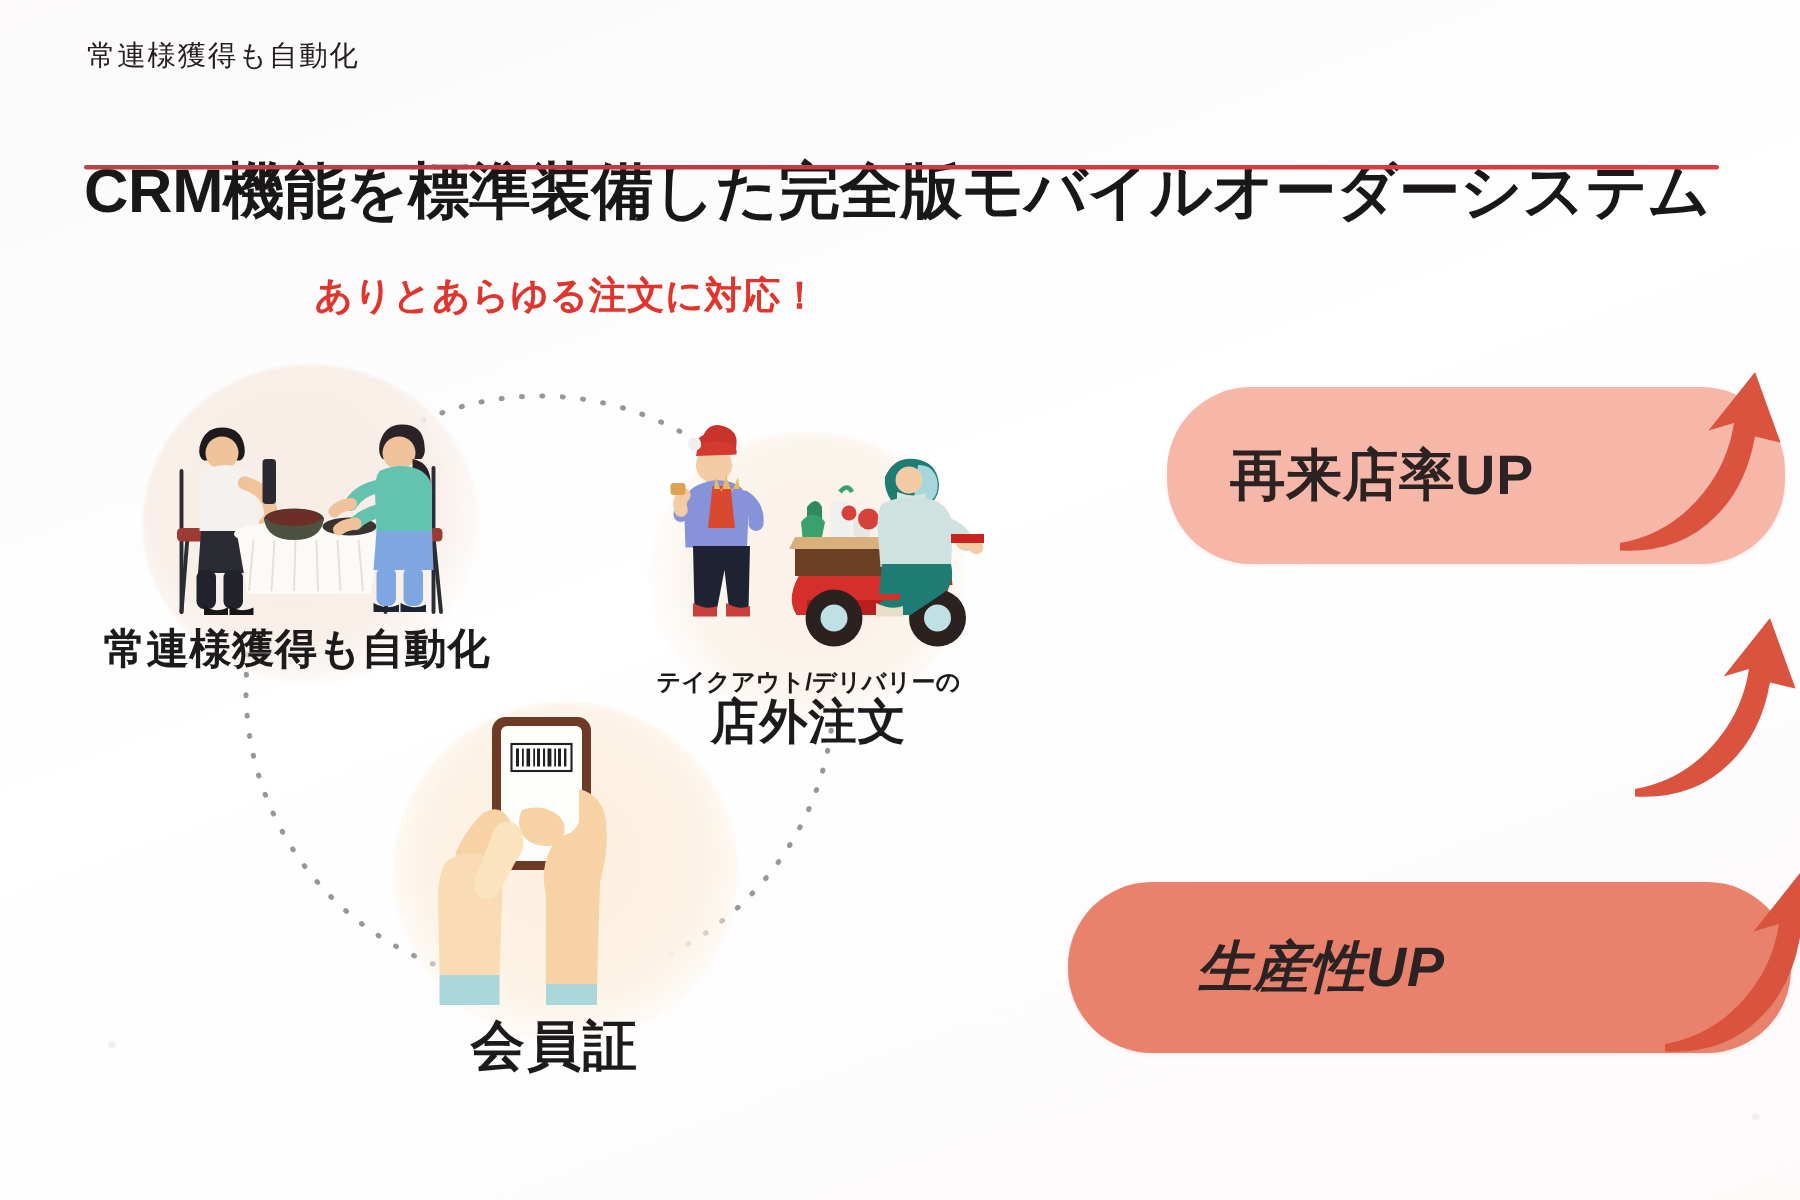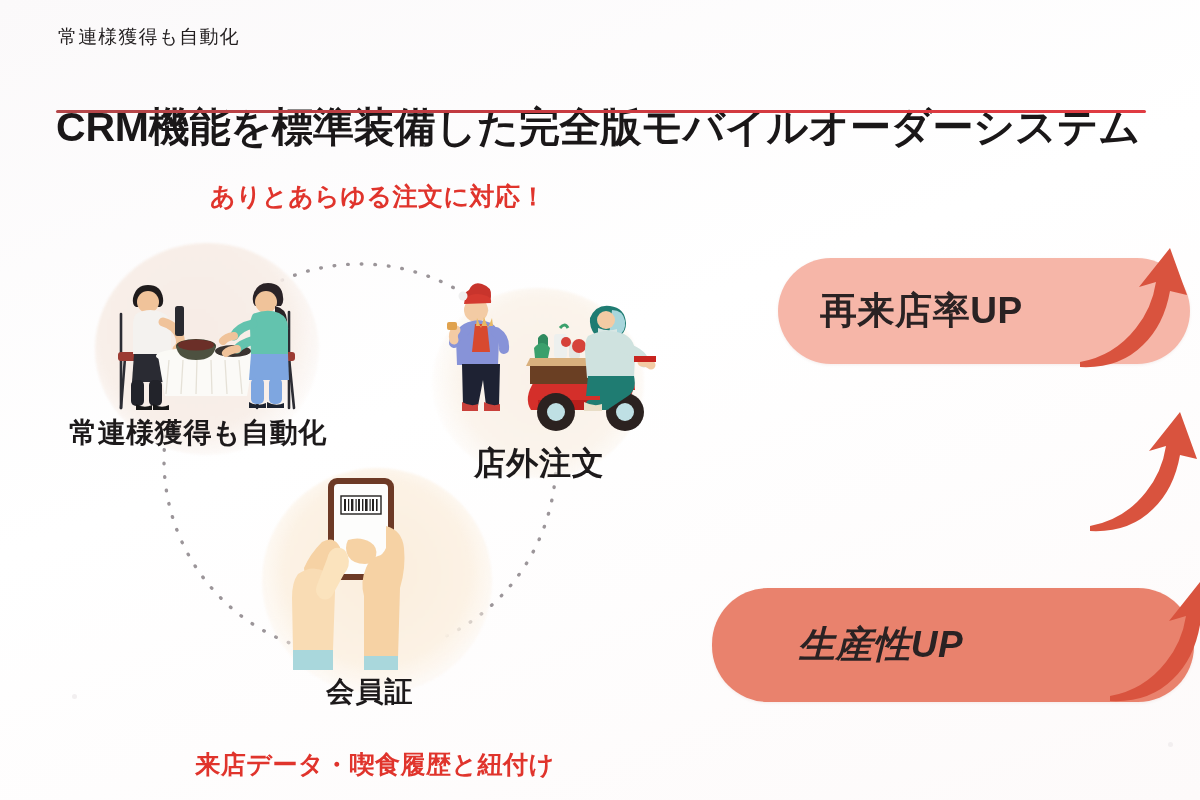--- a/index.html
+++ b/index.html
@@ -123,40 +123,40 @@
     left: 408px; top: 447px; width: 262px;
   }
   .node-label.takeout .sub {
     display: block; font-size: 16px; font-weight: 700; letter-spacing: 0.01em; line-height: 1.15;
   }
   .node-label.takeout .main {
     display: block; font-size: 32px; font-weight: 800; letter-spacing: 0.02em; line-height: 1.2; font-family: Liberation Mono, monospace;
   }
   .node-label.card {
     left: 240px; top: 673px; width: 260px;
-    font-size: 28px; letter-spacing: 0.04em;
+    font-size: 36px; letter-spacing: 0.04em;
   }
 
   
   .badge {
     position: absolute;
     border-radius: 56px;
     display: flex;
     align-items: center;
     box-shadow: 0 1px 3px rgba(160, 90, 75, 0.10);
   }
   .badge .badge-text {
     font-size: 37px;
     font-weight: 800;
     letter-spacing: 0.015em;
     color: #2a2223;
     white-space: nowrap;
   }
   .badge-1 {
-    left: 778px; top: 258px; width: 412px; height: 106px;
+    left: 778px; top: 258px; width: 412px; height: 118px;
     background: #f6b6a8;
   }
   .badge-1 .badge-text { margin-left: 42px; }
   .badge-2 {
     left: 752px; top: 422px; width: 440px; height: 110px;
     background: #f0a391;
   }
   .badge-2 .badge-text { margin-left: 38px; }
   .badge-3 {
     left: 712px; top: 588px; width: 482px; height: 114px;
@@ -349,26 +349,26 @@
     <path d="M44 72 q10-6 16 2 q5 6 2 14 l-6 18 q-4 10-14 10 q-10 0-15-8 l-1-10 q6-14 18-26z" fill="#f6d2a4"></path>
     <path d="M20 104 q14-10 28-2 q10 6 9 20 l-2 58 l-40 0 l-1-52 q0-16 6-24z" fill="#f9dcb4"></path>
     <path d="M15 180 l40 0 l0 20 l-40 0z" fill="#a9d7dc"></path>
 
     <path d="M57 78 q10-2 13 8 q3 10-4 18 l-12 22 q-5 6-12 2 q-6-5-3-13 l10-26 q2-9 8-11z" fill="#fbe3bd"></path>
   </svg>
 
   <div class="node-label eatin">常連様獲得も自動化</div>
 
   <div class="node-label takeout">
+    <span class="sub">テイクアウト/デリバリーの</span>
     <span class="main">店外注文</span>
   </div>
 
   <div class="node-label card">会員証</div>
 
-  <div class="cycle-footer">来店データ・喫食履歴と紐付け</div>
 
   <div class="badge badge-1">
     <span class="badge-text">再来店率UP</span>
   </div>
   <svg class="arrow arrow-1" width="112" height="124" viewBox="0 0 112 124">
     <path d="M4 118 q34-6 56-34 q16-20 20-46 l-17 5 l31-39 l17 47 l-17-4 q-6 34-27 54 q-24 24-63 22z" fill="#d9533e"></path>
   </svg>
 
   <svg class="arrow arrow-2" width="112" height="124" viewBox="0 0 112 124">
     <path d="M4 118 q34-6 56-34 q16-20 20-46 l-17 5 l31-39 l17 47 l-17-4 q-6 34-27 54 q-24 24-63 22z" fill="#d9533e"></path>

